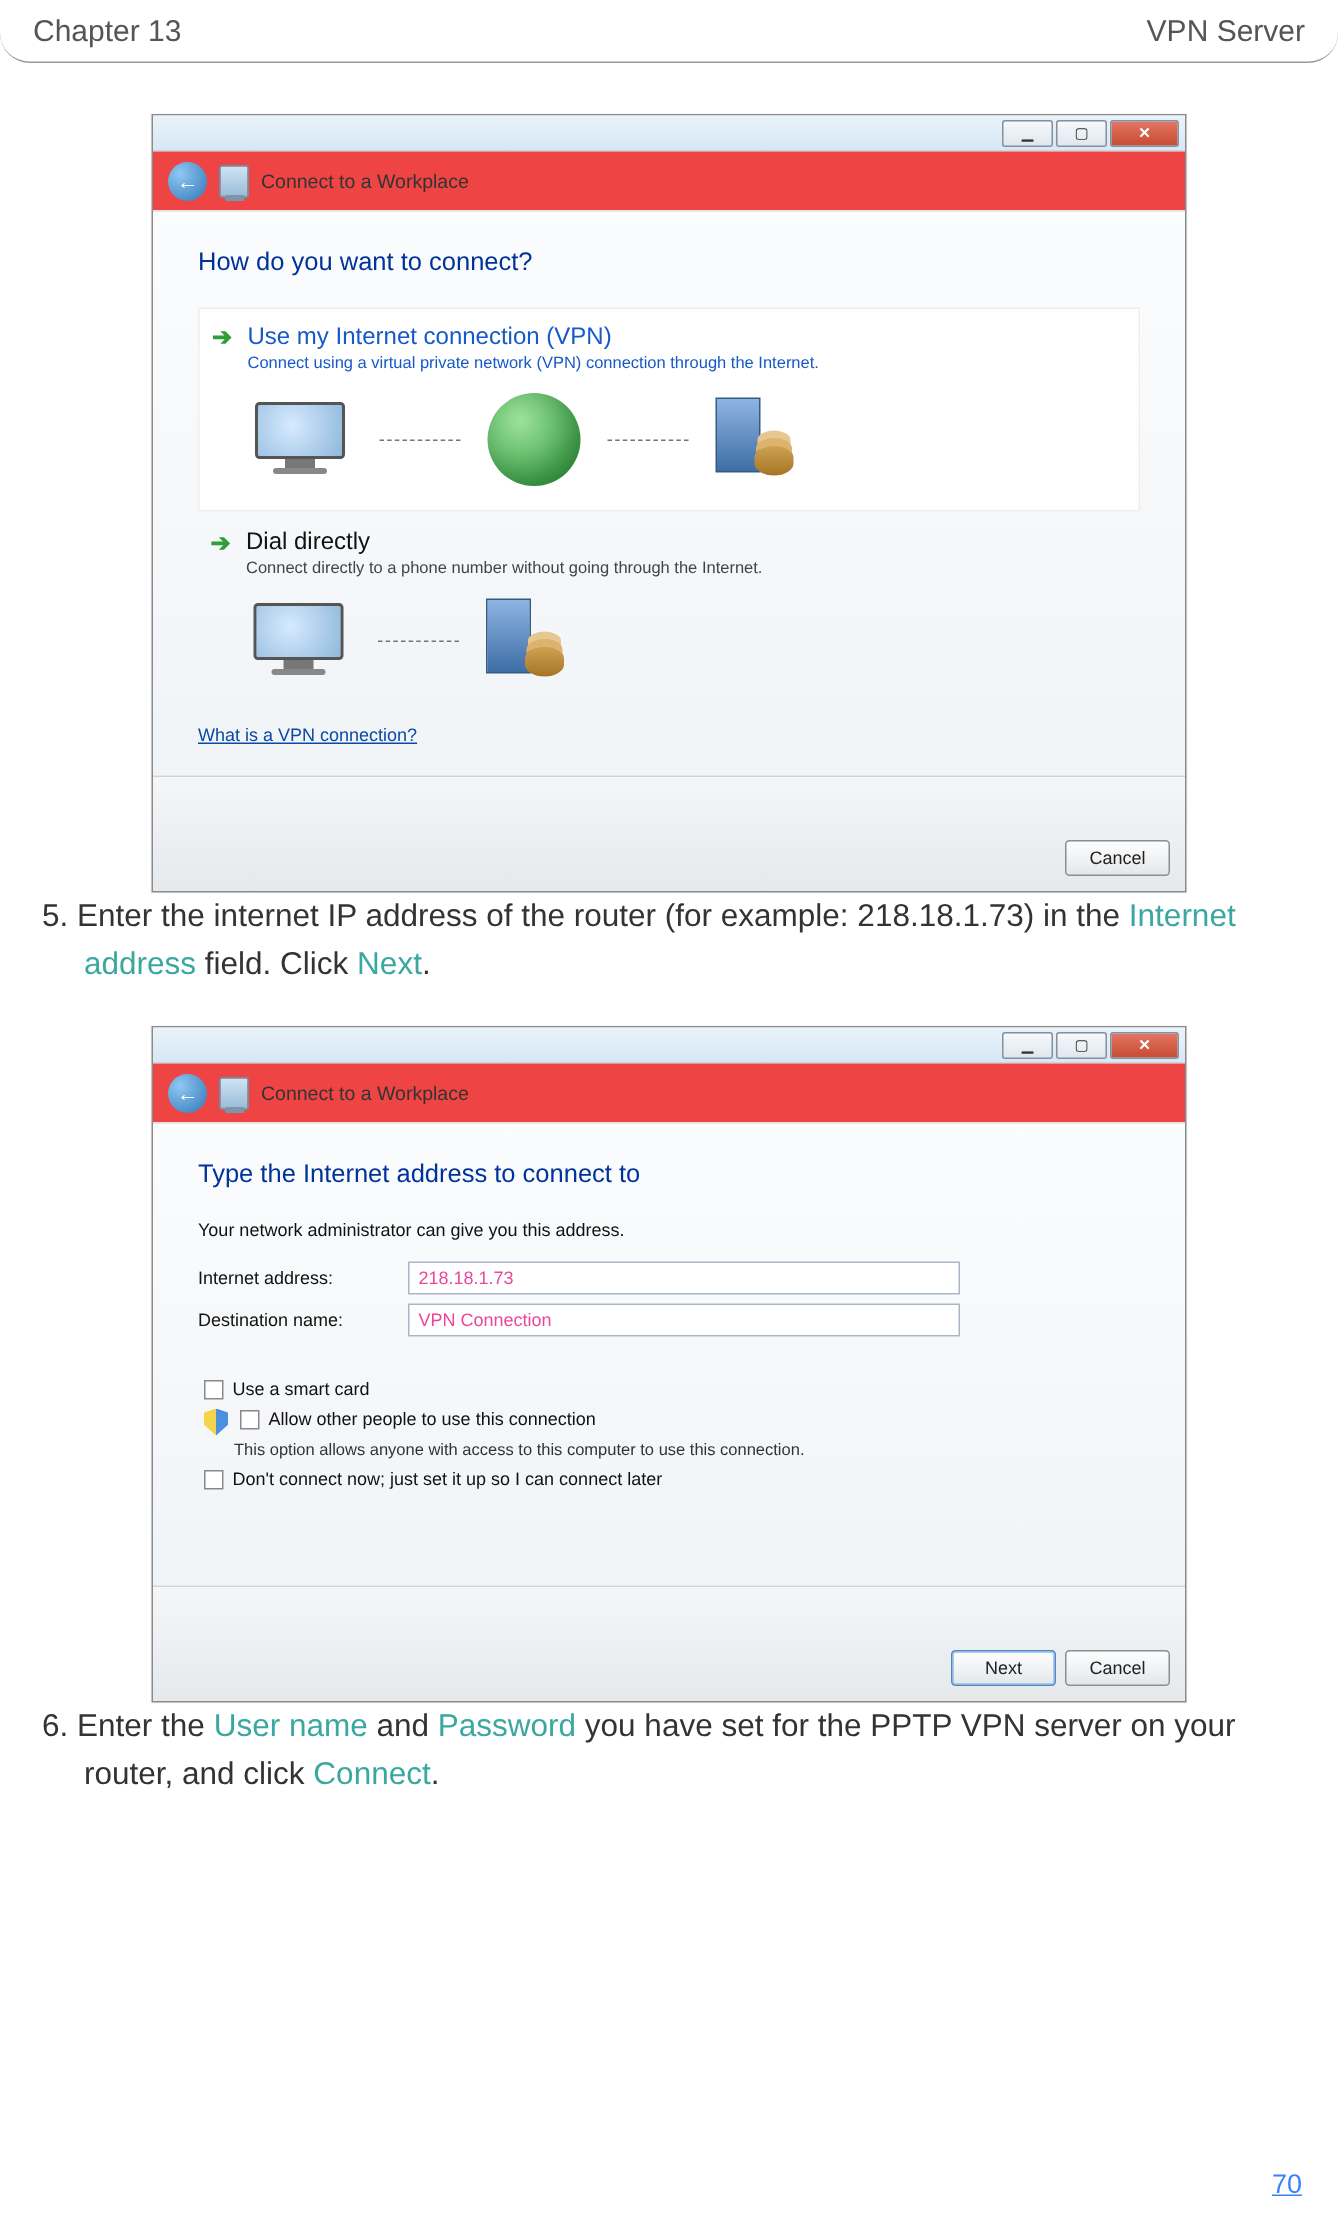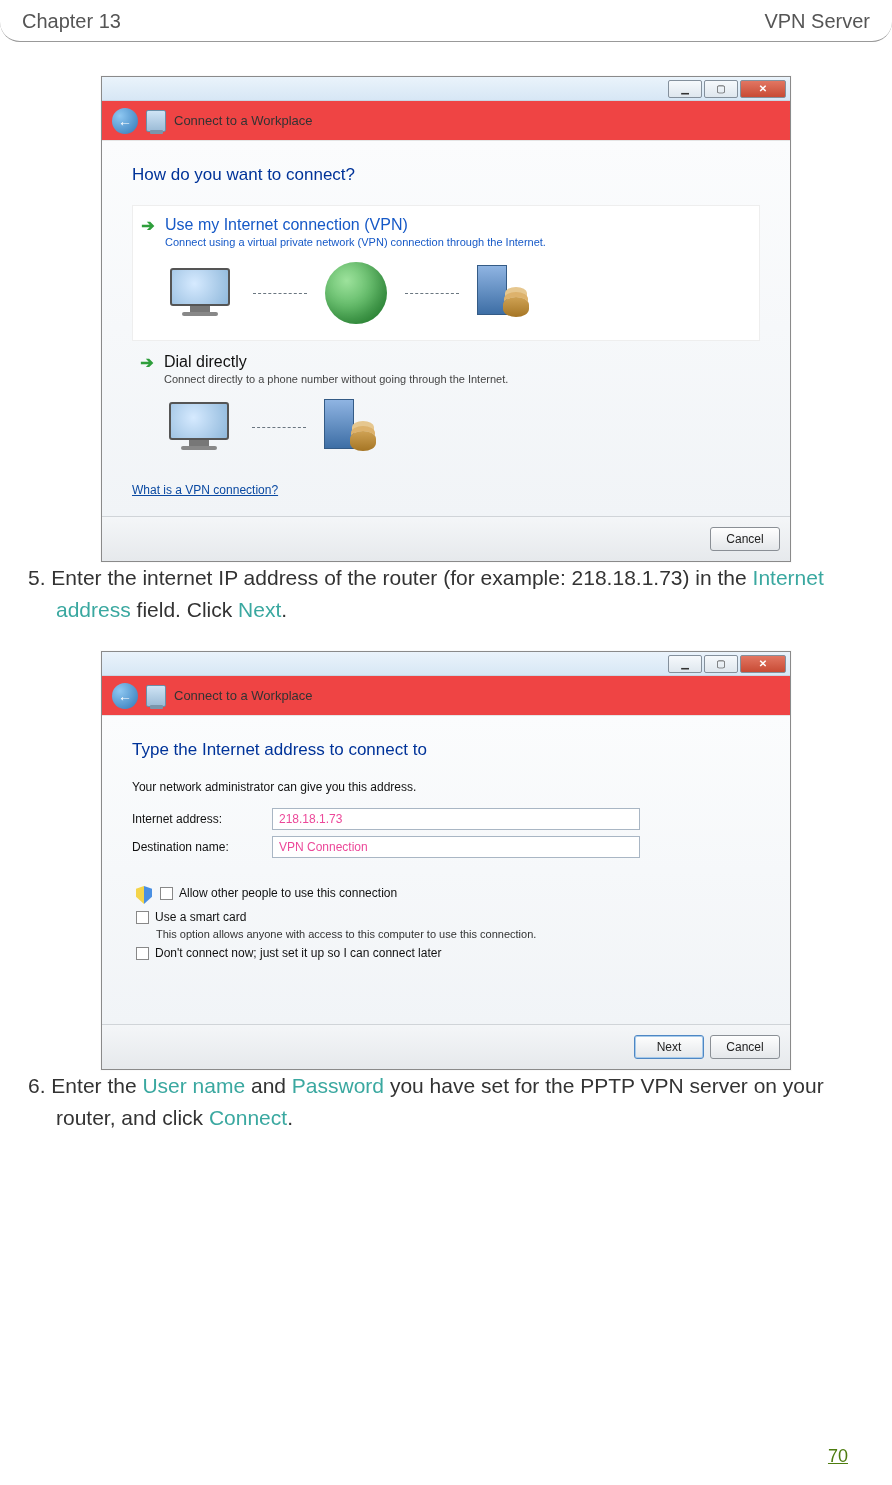--- a/index.html
+++ b/index.html
@@ -17,23 +17,23 @@
     padding: 10px 22px 8px 22px;
     border-bottom: 1px solid #999;
     font-size: 20px;
     color: #555;
     font-weight: 300;
     border-radius: 20px;
   }
   .page-footer {
     position: absolute;
     bottom: 18px;
-    right: 44px;
+    right: 24px;
     font-size: 18px;
-    color: #4d7c0f;
+    color: #3b82f6;
     text-decoration: underline;
   }
   .content { padding: 0 24px; }
 
   
   .win-dialog {
     width: 690px;
     margin: 34px auto 0 auto;
     border: 1px solid #8a8a8a;
     background: #fff;
@@ -164,20 +164,21 @@
     padding:10px; display:flex; justify-content:flex-end; gap:6px;
   }
   .win-button {
     min-width:70px; height:24px;
     border:1px solid #8a8f95;
     border-radius:3px;
     background: linear-gradient(#fefefe,#e4e7ea);
     font-size:12px; color:#222;
     display:flex; align-items:center; justify-content:center;
     padding:0 12px;
+    margin-top:32px;
   }
   .win-button.primary {
     border-color:#4e87c4;
     box-shadow:0 0 0 1px #a7caea inset;
   }
 
   
   .instruction {
     font-size:21px;
     font-weight:300;
@@ -313,27 +314,27 @@
         <div class="form-label">Internet address:</div>
         <div class="form-input">218.18.1.73</div>
       </div>
       <div class="form-row">
         <div class="form-label">Destination name:</div>
         <div class="form-input">VPN Connection</div>
       </div>
 
       <div class="checks">
         <div class="check-row">
+          <div class="checkbox"></div>
+          <span>Use a smart card</span>
+        </div>
+        <div class="check-row">
           <div class="shield"></div>
           <div class="checkbox"></div>
           <span>Allow other people to use this connection</span>
-        </div>
-        <div class="check-row">
-          <div class="checkbox"></div>
-          <span>Use a smart card</span>
         </div>
         <div class="check-sub sub-indent">This option allows anyone with access to this computer to use this connection.</div>
         <div class="check-row">
           <div class="checkbox"></div>
           <span>Don't connect now; just set it up so I can connect later</span>
         </div>
       </div>
       <div style="height:40px;"></div>
     </div>
     <div class="win-footer">

